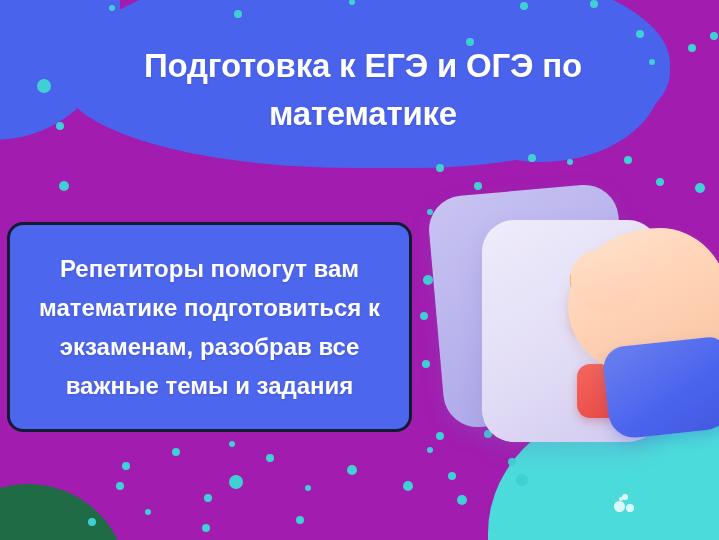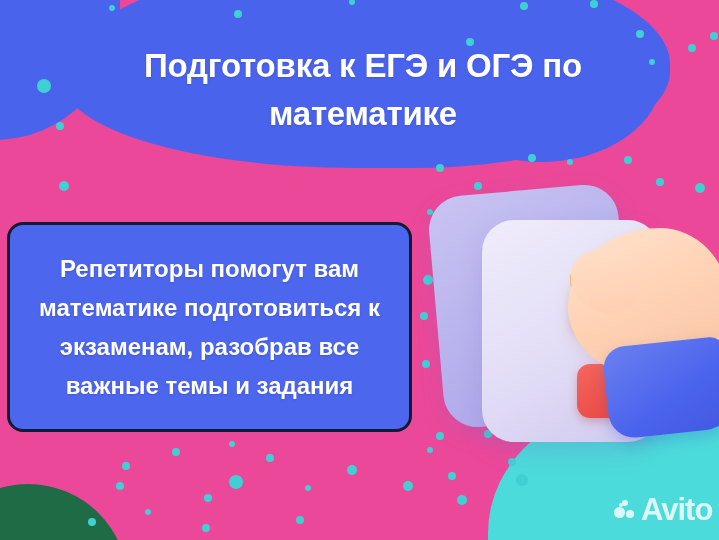--- a/index.html
+++ b/index.html
@@ -8,21 +8,21 @@
     background: #ffffff;
   }
   body {
     font-family: "Liberation Sans", sans-serif;
   }
   #poster {
     position: relative;
     width: 719px;
     height: 540px;
     overflow: hidden;
-    background: #ec4899;
+    background: #a21caf;
   }
 
   
   .layer { position: absolute; }
 
   
   .blob-corner-tl {
     left: -60px; top: -70px;
     width: 180px; height: 210px;
     background: #4a63ed;
@@ -334,16 +334,15 @@
     <div class="cuff"></div>
   </div>
 
   <div class="avito">
     <span class="avito-logo">
       <i class="al1"></i>
         <i class="al2"></i>
         <i class="al3"></i>
         <i class="al4"></i>
     </span>
-    <span class="avito-word">Avito</span>
   </div>
 
 </div>
 
 </body></html>

